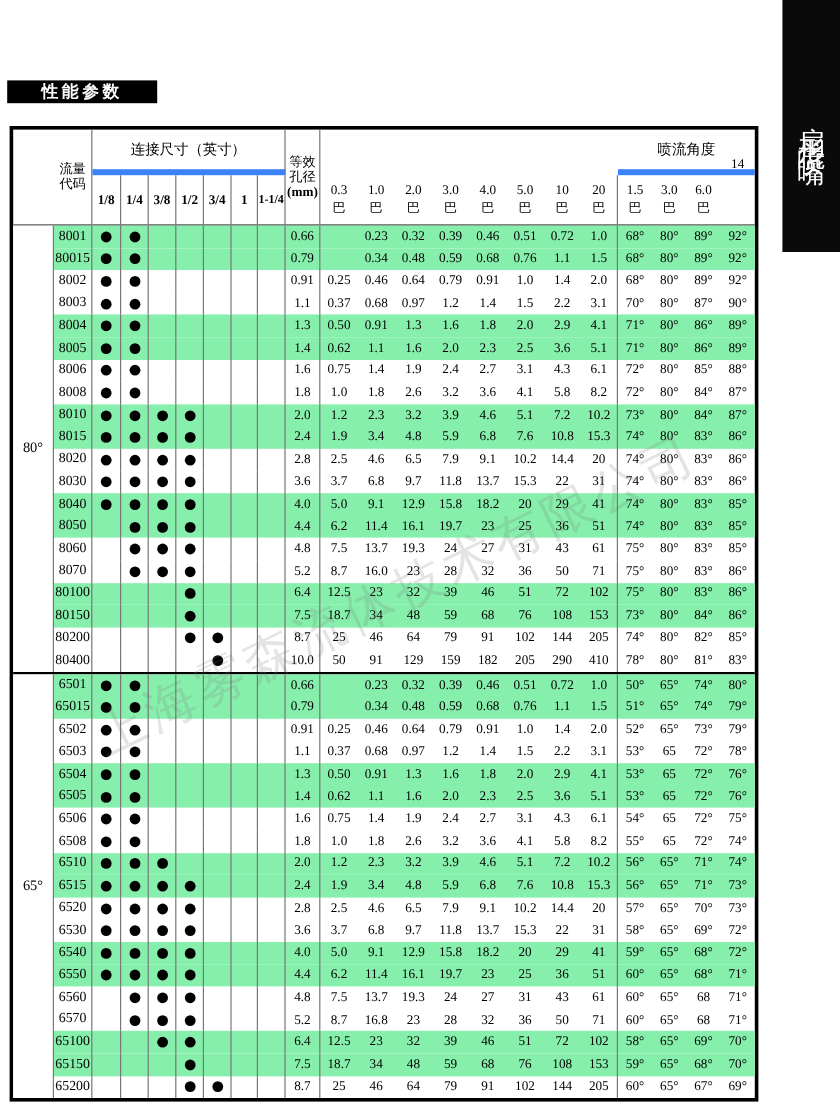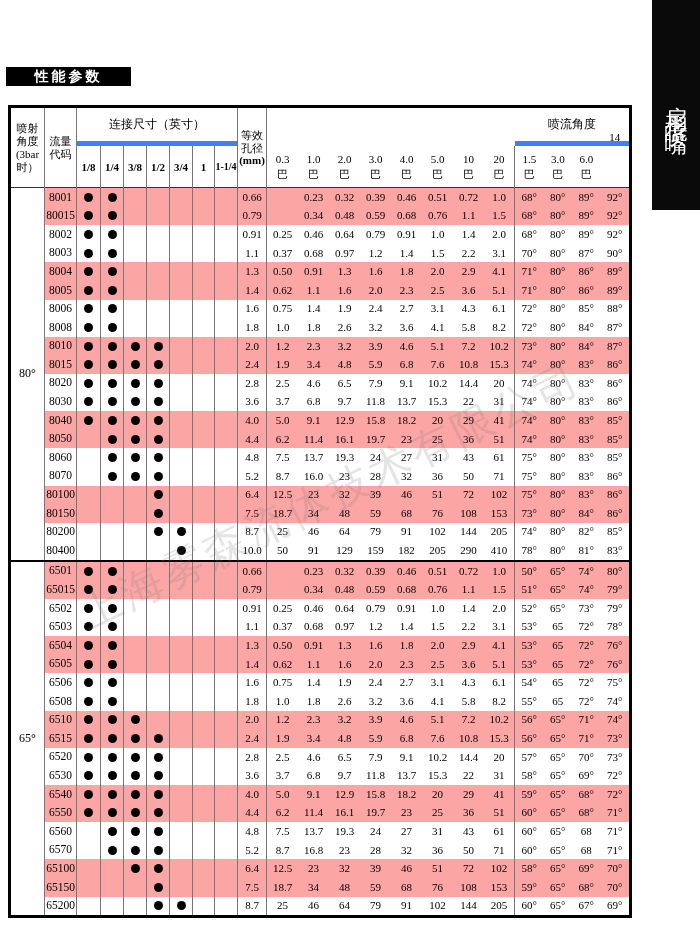--- a/index.html
+++ b/index.html
@@ -32,47 +32,41 @@
   .bold{font-weight:bold;}
   .unit{font-size:11px;margin-top:2px;}
 
   .tsection{display:flex;}
   .sec2{border-top:2px solid #000;}
   .angcol{width:34px;border-right:1px solid #777;display:flex;align-items:center;justify-content:center;
     font-size:12px;background:#fff;}
   .secrows{flex:1;display:flex;flex-direction:column;}
   .trow{display:grid;height:18.6px;
     grid-template-columns:32px 24px 23px 23px 23px 23px 22px 23px 29px repeat(8,31px) repeat(4,28.5px);}
-  .trow.shade{background:#fca5a5;}
+  .trow.shade{background:#86efac;}
   .c{display:flex;align-items:center;justify-content:center;font-size:11px;line-height:1;}
   .c.code{font-size:11.5px;}
   .dotmark{width:9px;height:9px;border-radius:50%;background:#000;}
 </style>
 </head>
 <body>
 
 <div class="page">
 
   <div class="title-box">
     <span>性能参数</span>
   </div>
 
   <div class="banner">
     <span>扇形喷嘴</span>
   </div>
 
   <div class="ptable">
     <div class="thead">
 
-      <div class="hc vr" style="grid-column:1;grid-row:1/3;">
-        <span>喷射</span>
-        <span>角度</span>
-        <span>(3bar</span>
-        <span>时）</span>
-      </div>
 
       <div class="hc vr" style="grid-column:2;grid-row:1/3;">
         <span>流量</span>
         <span>代码</span>
       </div>
 
       <div class="hc title1 vr hb" style="grid-column:3/10;grid-row:1;">
         <span>连接尺寸（英寸）</span>
       </div>
       <div class="hc bold vr" style="grid-column:3;grid-row:2;">

